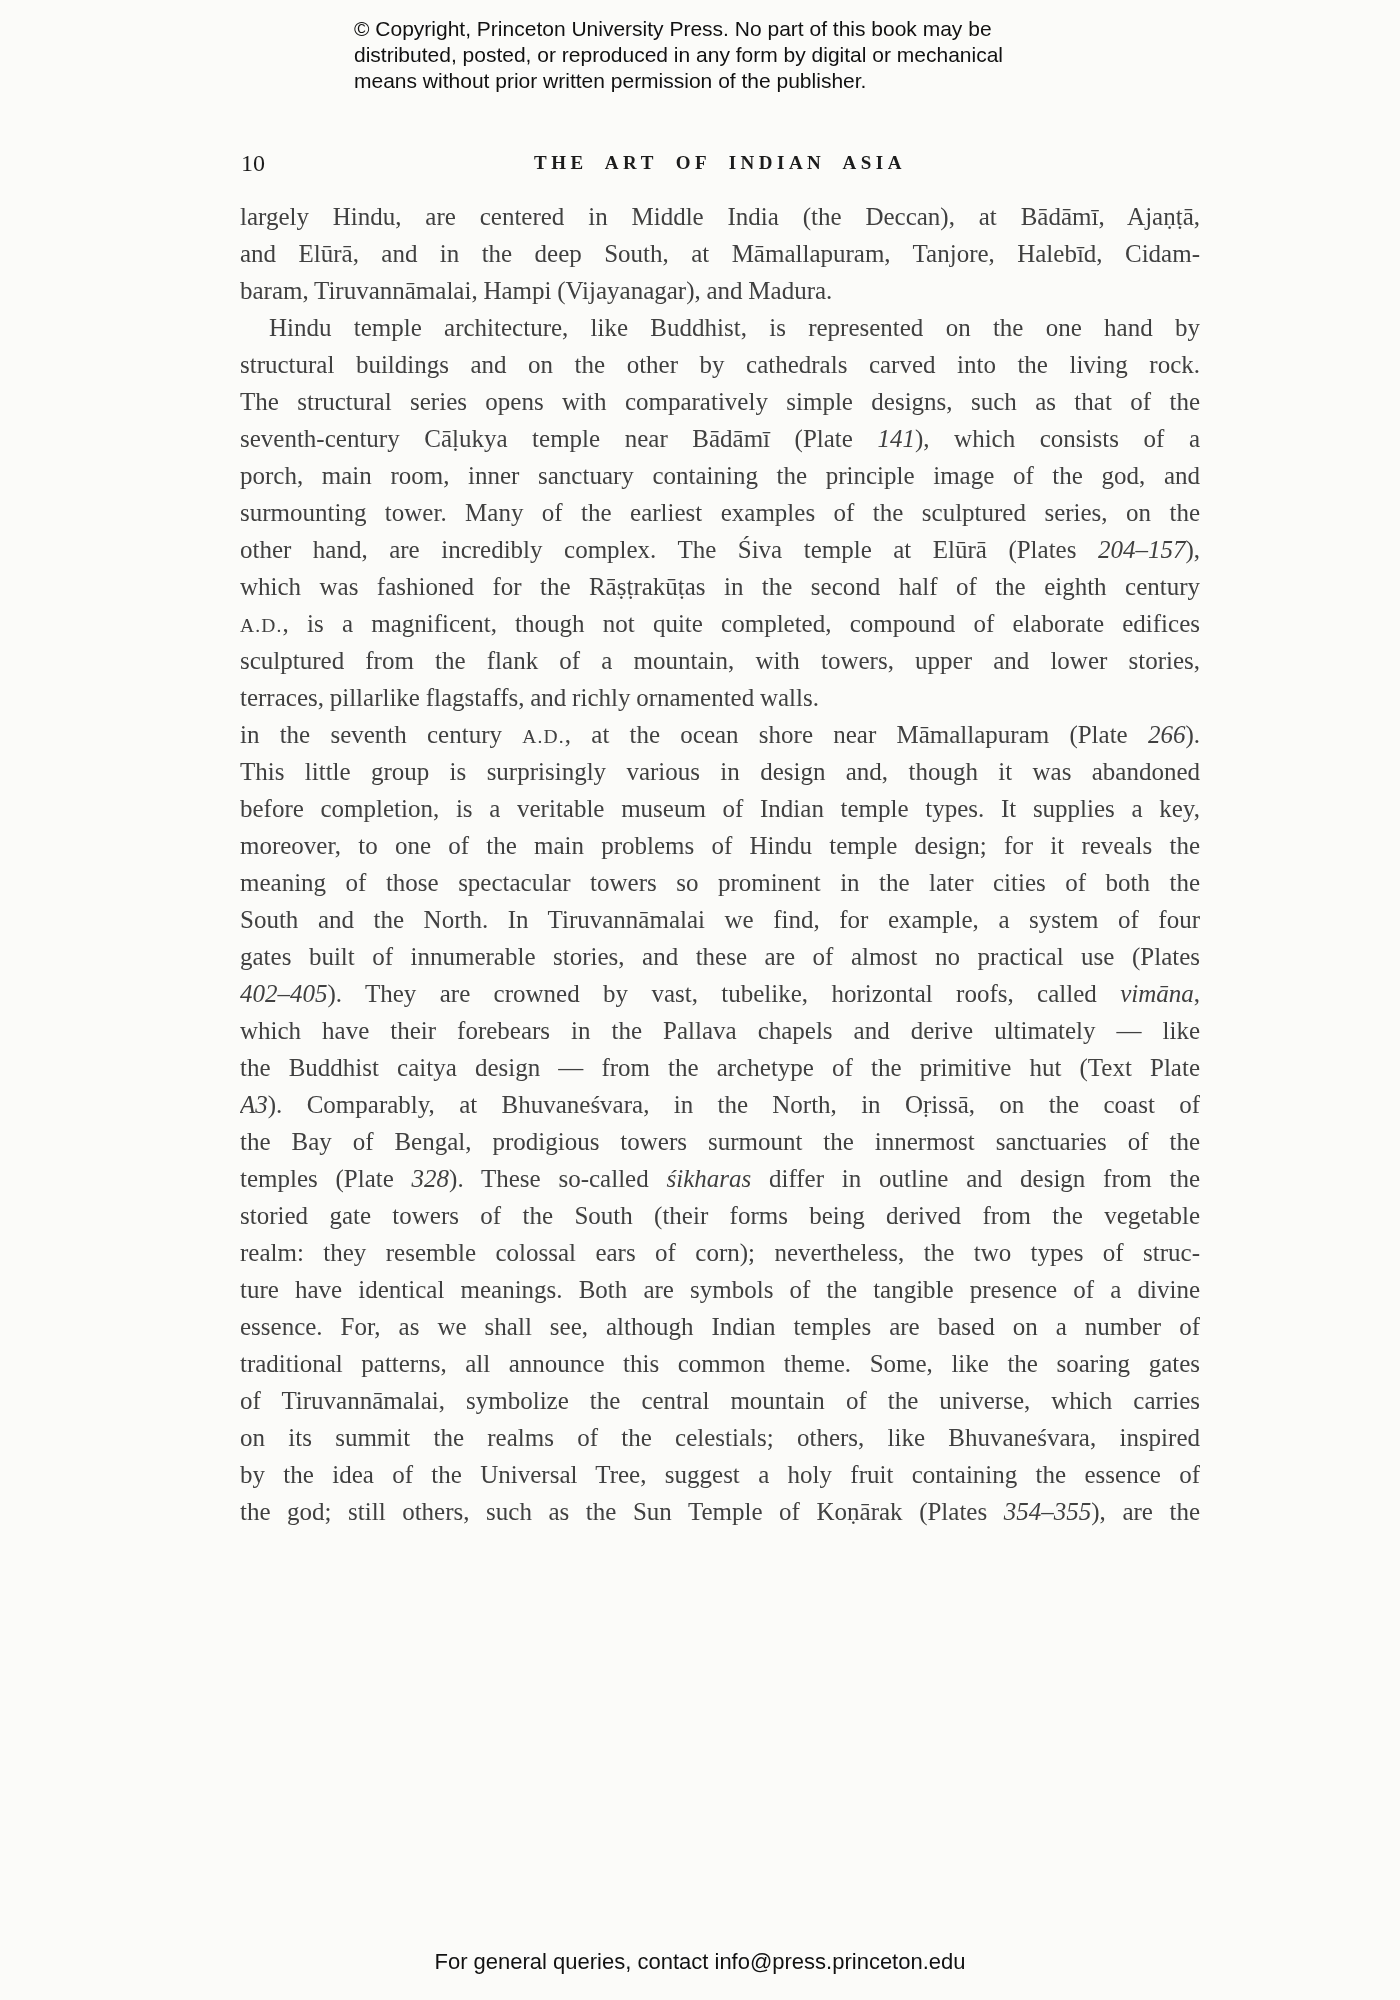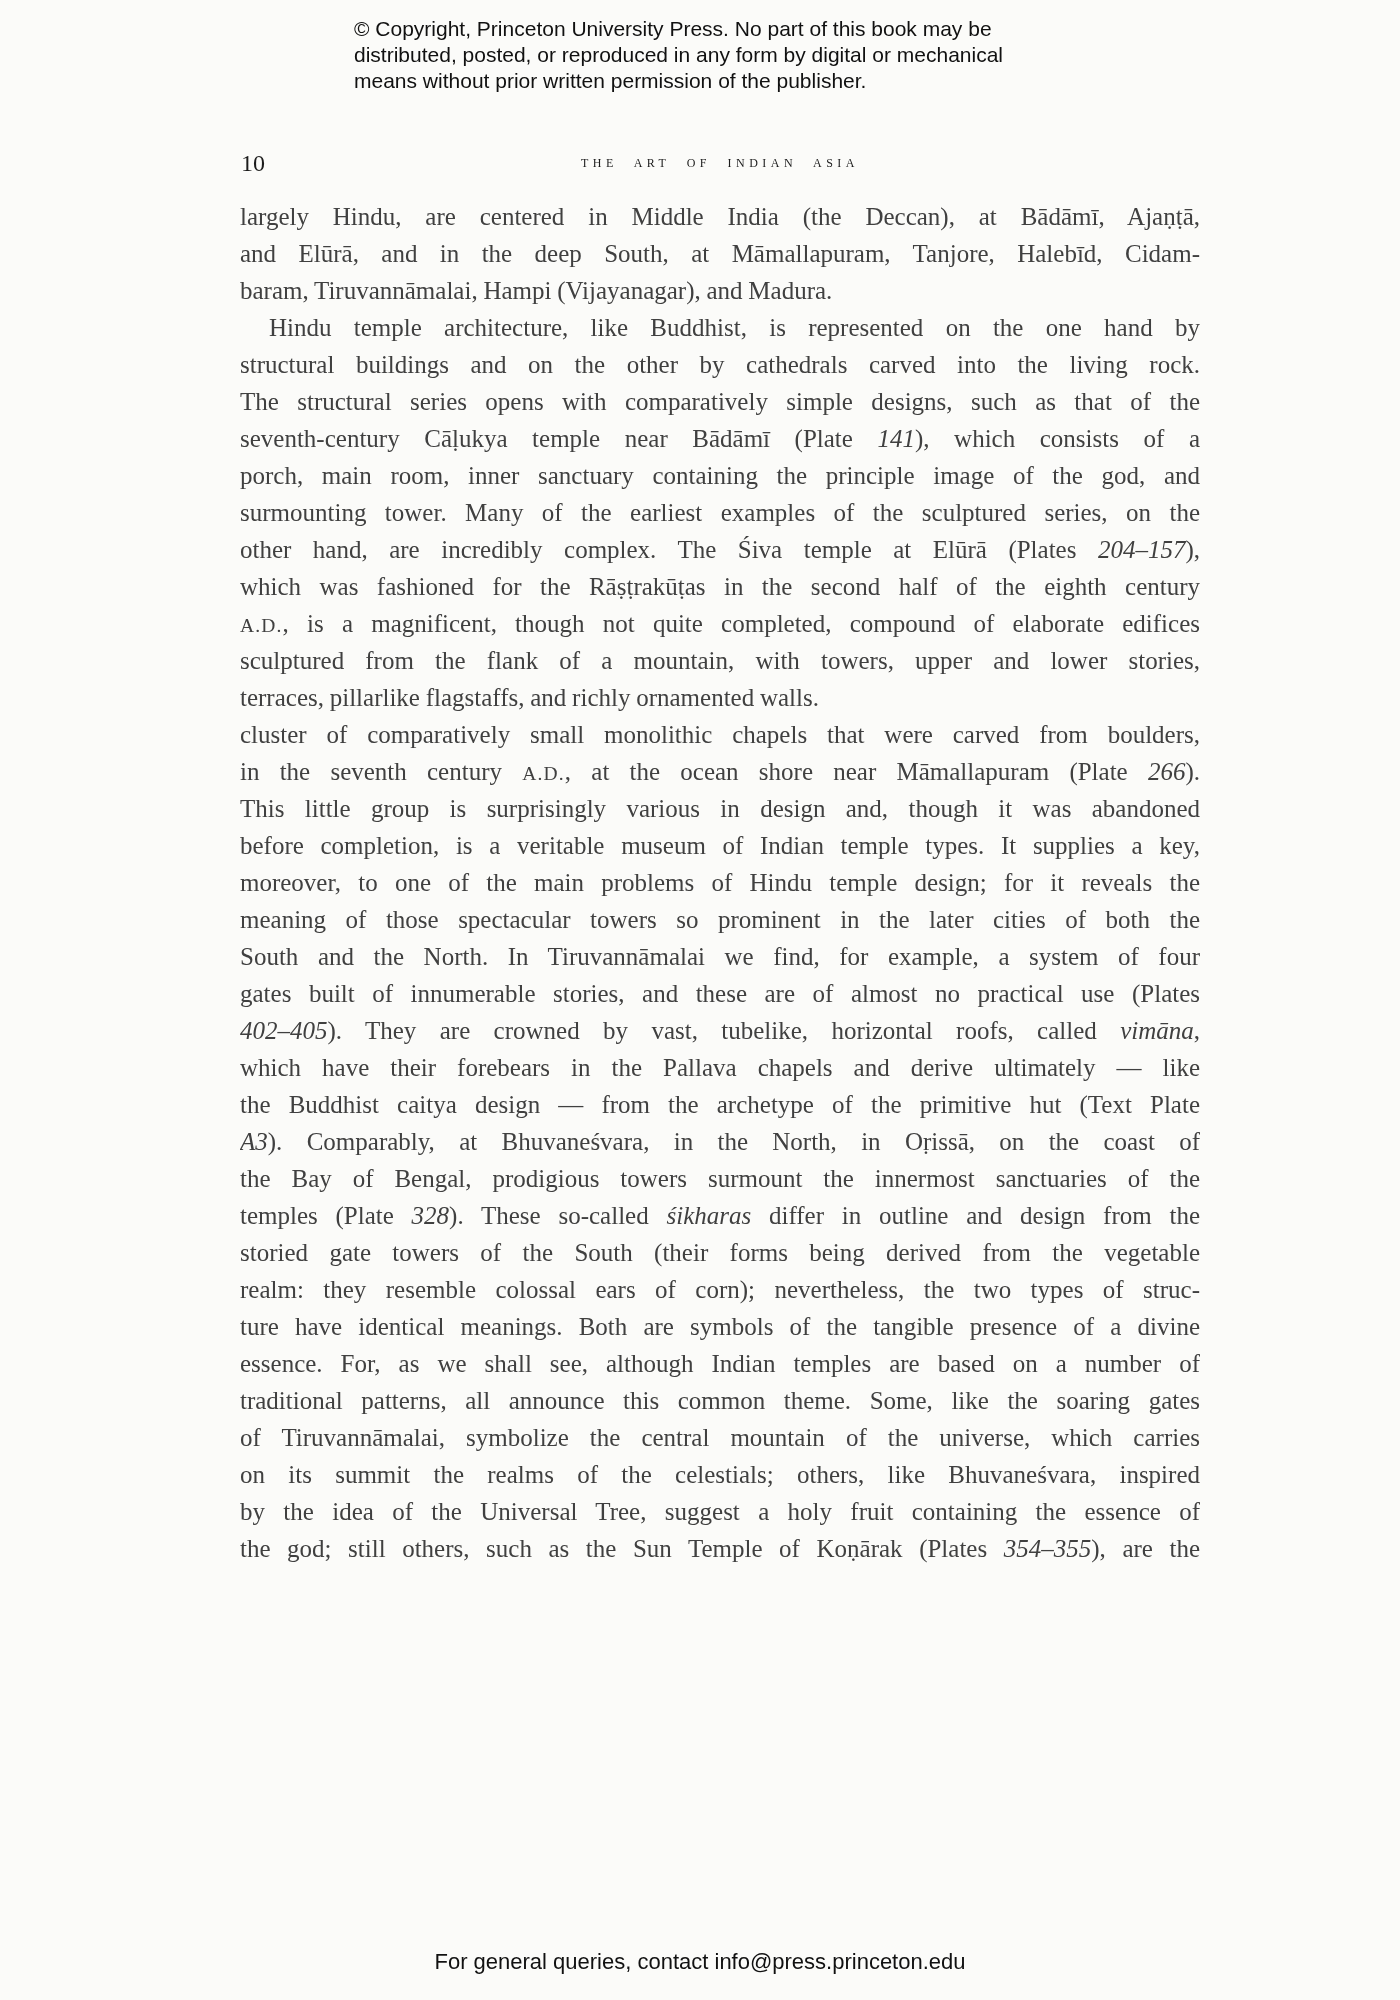--- a/index.html
+++ b/index.html
@@ -22,22 +22,23 @@
     position:absolute; left:241px; top:150px;
     font-family:"Liberation Serif","DejaVu Serif",serif;
     font-size:24px; line-height:26px;
   }
   .running-title-wrap {
     position:absolute; left:240px; top:150px; width:960px;
     text-align:center;
   }
   .running-title {
     font-family:"Liberation Serif","DejaVu Serif",serif;
-    font-size:12px; line-height:26px; letter-spacing:4.5px; word-spacing:9px;
+    font-size:19px; line-height:26px; letter-spacing:4.5px; word-spacing:9px;
     color:#1c1c1c;
+    font-weight:bold;
   }
   
   .bodytext {
     position:absolute; left:240px; top:198px; width:960px;
     font-family:"Liberation Serif","DejaVu Serif",serif;
     font-size:25px; color:#404040;
     word-spacing:-0.5px;
   }
   .line-row {
     position:relative; height:37px; line-height:37px;
@@ -81,21 +82,20 @@
       <div class="line-row justify"><span class="seg-r">structural buildings and on the other by cathedrals carved into the living rock.</span></div>
       <div class="line-row justify"><span class="seg-r">The structural series opens with comparatively simple designs, such as that of the</span></div>
       <div class="line-row justify"><span class="seg-r">seventh-century Cāḷukya temple near Bādāmī (Plate </span><span class="seg-i">141</span><span class="seg-r">), which consists of a</span></div>
       <div class="line-row justify"><span class="seg-r">porch, main room, inner sanctuary containing the principle image of the god, and</span></div>
       <div class="line-row justify"><span class="seg-r">surmounting tower. Many of the earliest examples of the sculptured series, on the</span></div>
       <div class="line-row justify"><span class="seg-r">other hand, are incredibly complex. The Śiva temple at Elūrā (Plates </span><span class="seg-i">204–157</span><span class="seg-r">),</span></div>
       <div class="line-row justify"><span class="seg-r">which was fashioned for the Rāṣṭrakūṭas in the second half of the eighth century</span></div>
       <div class="line-row justify"><span class="seg-sc">A.D.</span><span class="seg-r">, is a magnificent, though not quite completed, compound of elaborate edifices</span></div>
       <div class="line-row justify"><span class="seg-r">sculptured from the flank of a mountain, with towers, upper and lower stories,</span></div>
       <div class="line-row"><span class="seg-r">terraces, pillarlike flagstaffs, and richly ornamented walls.</span></div>
-      <div class="line-row justify"><span class="seg-r">cluster of comparatively small monolithic chapels that were carved from boulders,</span></div>
       <div class="line-row justify"><span class="seg-r">in the seventh century </span><span class="seg-sc">A.D.</span><span class="seg-r">, at the ocean shore near Māmallapuram (Plate </span><span class="seg-i">266</span><span class="seg-r">).</span></div>
       <div class="line-row justify"><span class="seg-r">This little group is surprisingly various in design and, though it was abandoned</span></div>
       <div class="line-row justify"><span class="seg-r">before completion, is a veritable museum of Indian temple types. It supplies a key,</span></div>
       <div class="line-row justify"><span class="seg-r">moreover, to one of the main problems of Hindu temple design; for it reveals the</span></div>
       <div class="line-row justify"><span class="seg-r">meaning of those spectacular towers so prominent in the later cities of both the</span></div>
       <div class="line-row justify"><span class="seg-r">South and the North. In Tiruvannāmalai we find, for example, a system of four</span></div>
       <div class="line-row justify"><span class="seg-r">gates built of innumerable stories, and these are of almost no practical use (Plates</span></div>
       <div class="line-row justify"><span class="seg-i">402–405</span><span class="seg-r">). They are crowned by vast, tubelike, horizontal roofs, called </span><span class="seg-i">vimāna</span><span class="seg-r">,</span></div>
       <div class="line-row justify"><span class="seg-r">which have their forebears in the Pallava chapels and derive ultimately — like</span></div>
       <div class="line-row justify"><span class="seg-r">the Buddhist caitya design — from the archetype of the primitive hut (Text Plate</span></div>

